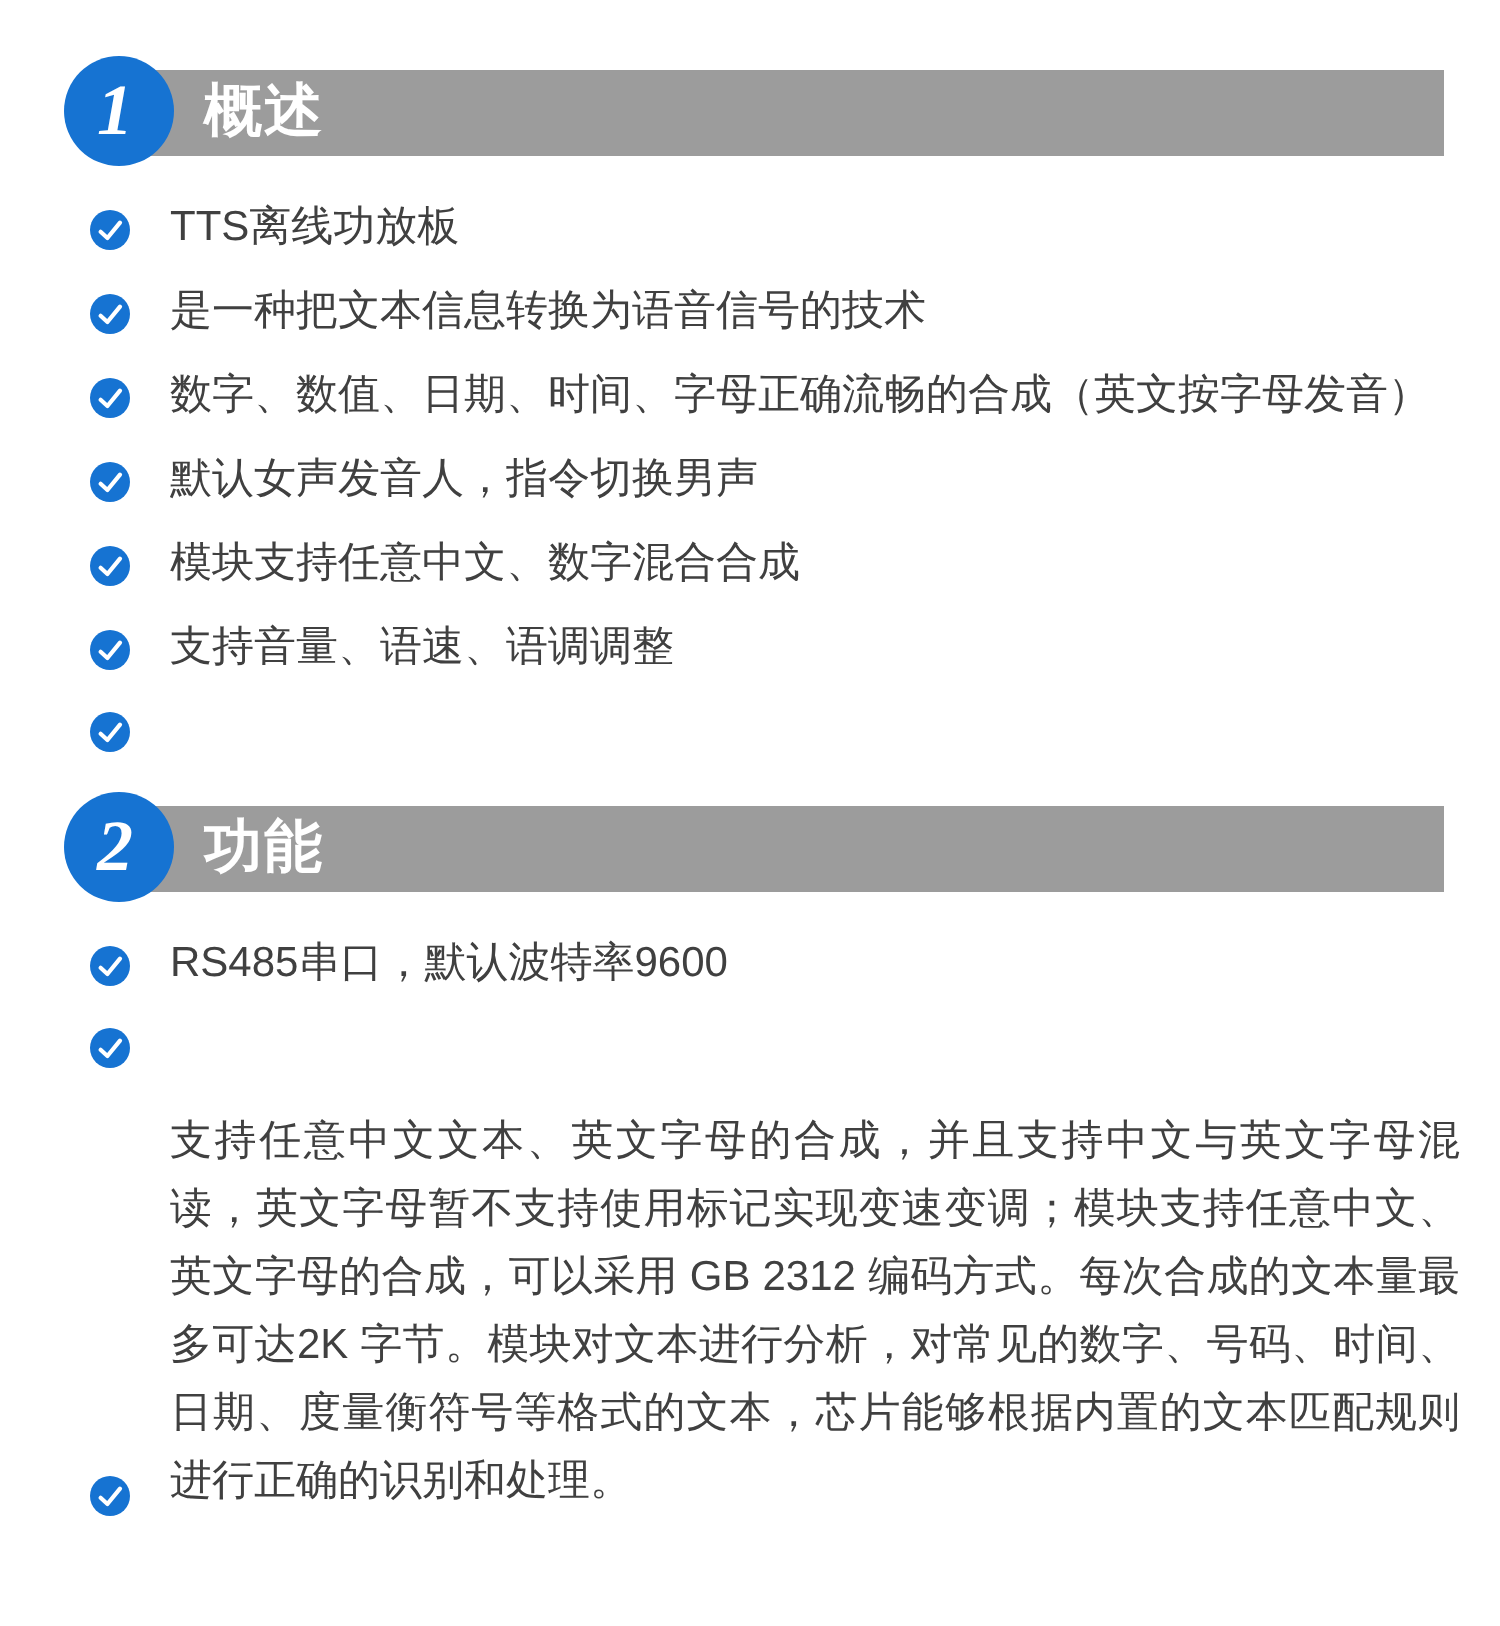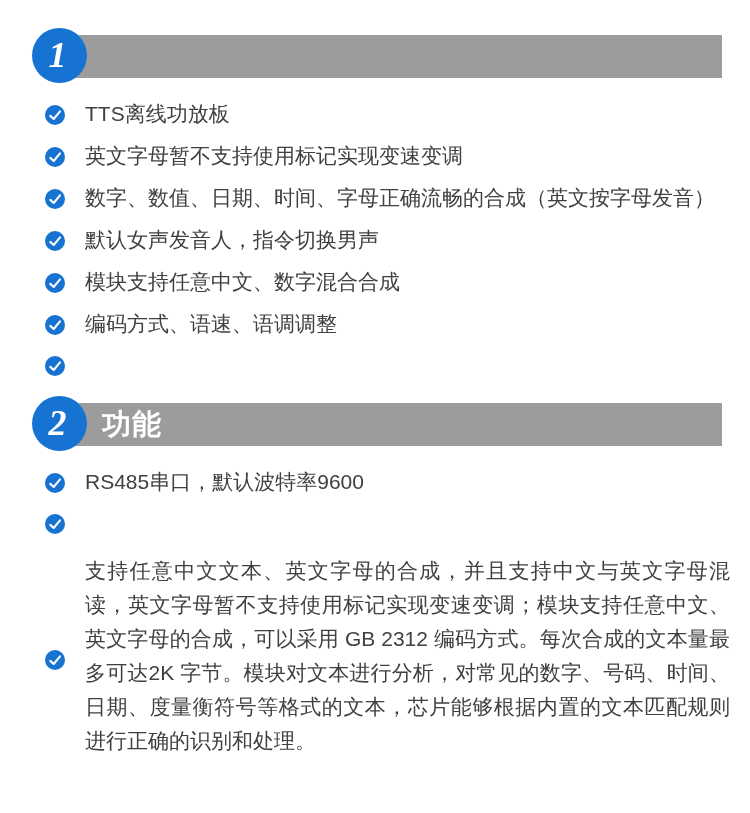--- a/index.html
+++ b/index.html
@@ -61,21 +61,21 @@
     font-weight: bold;
     color: var(--white);
     letter-spacing: 1px;
   }
   .bullet-list {
     list-style: none;
     margin: 13px 20px 0 45px;
   }
   .bullet-item {
     display: flex;
-    align-items: center;
+    align-items: flex-end;
     margin-bottom: 20px;
     margin-top: 19px;
   }
   .check-icon {
     flex: 0 0 20px;
     width: 20px;
     height: 20px;
     margin-right: 20px;
     margin-top: 1px;
   }
@@ -93,40 +93,41 @@
 </head>
 <body>
 
 <main id="page">
   <section class="section section--1">
     <header class="section-header">
       <div class="header-bar"></div>
       <div class="number-circle">
         <span class="number">1</span>
       </div>
+      <h2 class="section-title">概述</h2>
     </header>
     <ul class="bullet-list">
   <li class="bullet-item">
     <span class="check-icon">
       <svg viewBox="0 0 20 20" width="20" height="20" aria-hidden="true">
         <circle cx="10" cy="10" r="10"></circle>
         <path d="M5.3 10.9 L8.7 14 L15 6.3" fill="none" stroke="#ffffff" stroke-width="2.1" stroke-linecap="round" stroke-linejoin="round"></path>
       </svg>
     </span>
     <span class="bullet-text">TTS离线功放板</span>
   </li>
 
   <li class="bullet-item">
     <span class="check-icon">
       <svg viewBox="0 0 20 20" width="20" height="20" aria-hidden="true">
         <circle cx="10" cy="10" r="10"></circle>
         <path d="M5.3 10.9 L8.7 14 L15 6.3" fill="none" stroke="#ffffff" stroke-width="2.1" stroke-linecap="round" stroke-linejoin="round"></path>
       </svg>
     </span>
-    <span class="bullet-text">英文字母暂不支持使用标记实现变速变调</span>
+    <span class="bullet-text">是一种把文本信息转换为语音信号的技术</span>
   </li>
 
   <li class="bullet-item">
     <span class="check-icon">
       <svg viewBox="0 0 20 20" width="20" height="20" aria-hidden="true">
         <circle cx="10" cy="10" r="10"></circle>
         <path d="M5.3 10.9 L8.7 14 L15 6.3" fill="none" stroke="#ffffff" stroke-width="2.1" stroke-linecap="round" stroke-linejoin="round"></path>
       </svg>
     </span>
     <span class="bullet-text">数字、数值、日期、时间、字母正确流畅的合成（英文按字母发音）</span>
@@ -152,21 +153,21 @@
     <span class="bullet-text">模块支持任意中文、数字混合合成</span>
   </li>
 
   <li class="bullet-item">
     <span class="check-icon">
       <svg viewBox="0 0 20 20" width="20" height="20" aria-hidden="true">
         <circle cx="10" cy="10" r="10"></circle>
         <path d="M5.3 10.9 L8.7 14 L15 6.3" fill="none" stroke="#ffffff" stroke-width="2.1" stroke-linecap="round" stroke-linejoin="round"></path>
       </svg>
     </span>
-    <span class="bullet-text">编码方式、语速、语调调整</span>
+    <span class="bullet-text">支持音量、语速、语调调整</span>
   </li>
 
   <li class="bullet-item">
     <span class="check-icon">
       <svg viewBox="0 0 20 20" width="20" height="20" aria-hidden="true">
         <circle cx="10" cy="10" r="10"></circle>
         <path d="M5.3 10.9 L8.7 14 L15 6.3" fill="none" stroke="#ffffff" stroke-width="2.1" stroke-linecap="round" stroke-linejoin="round"></path>
       </svg>
     </span>
   </li>

